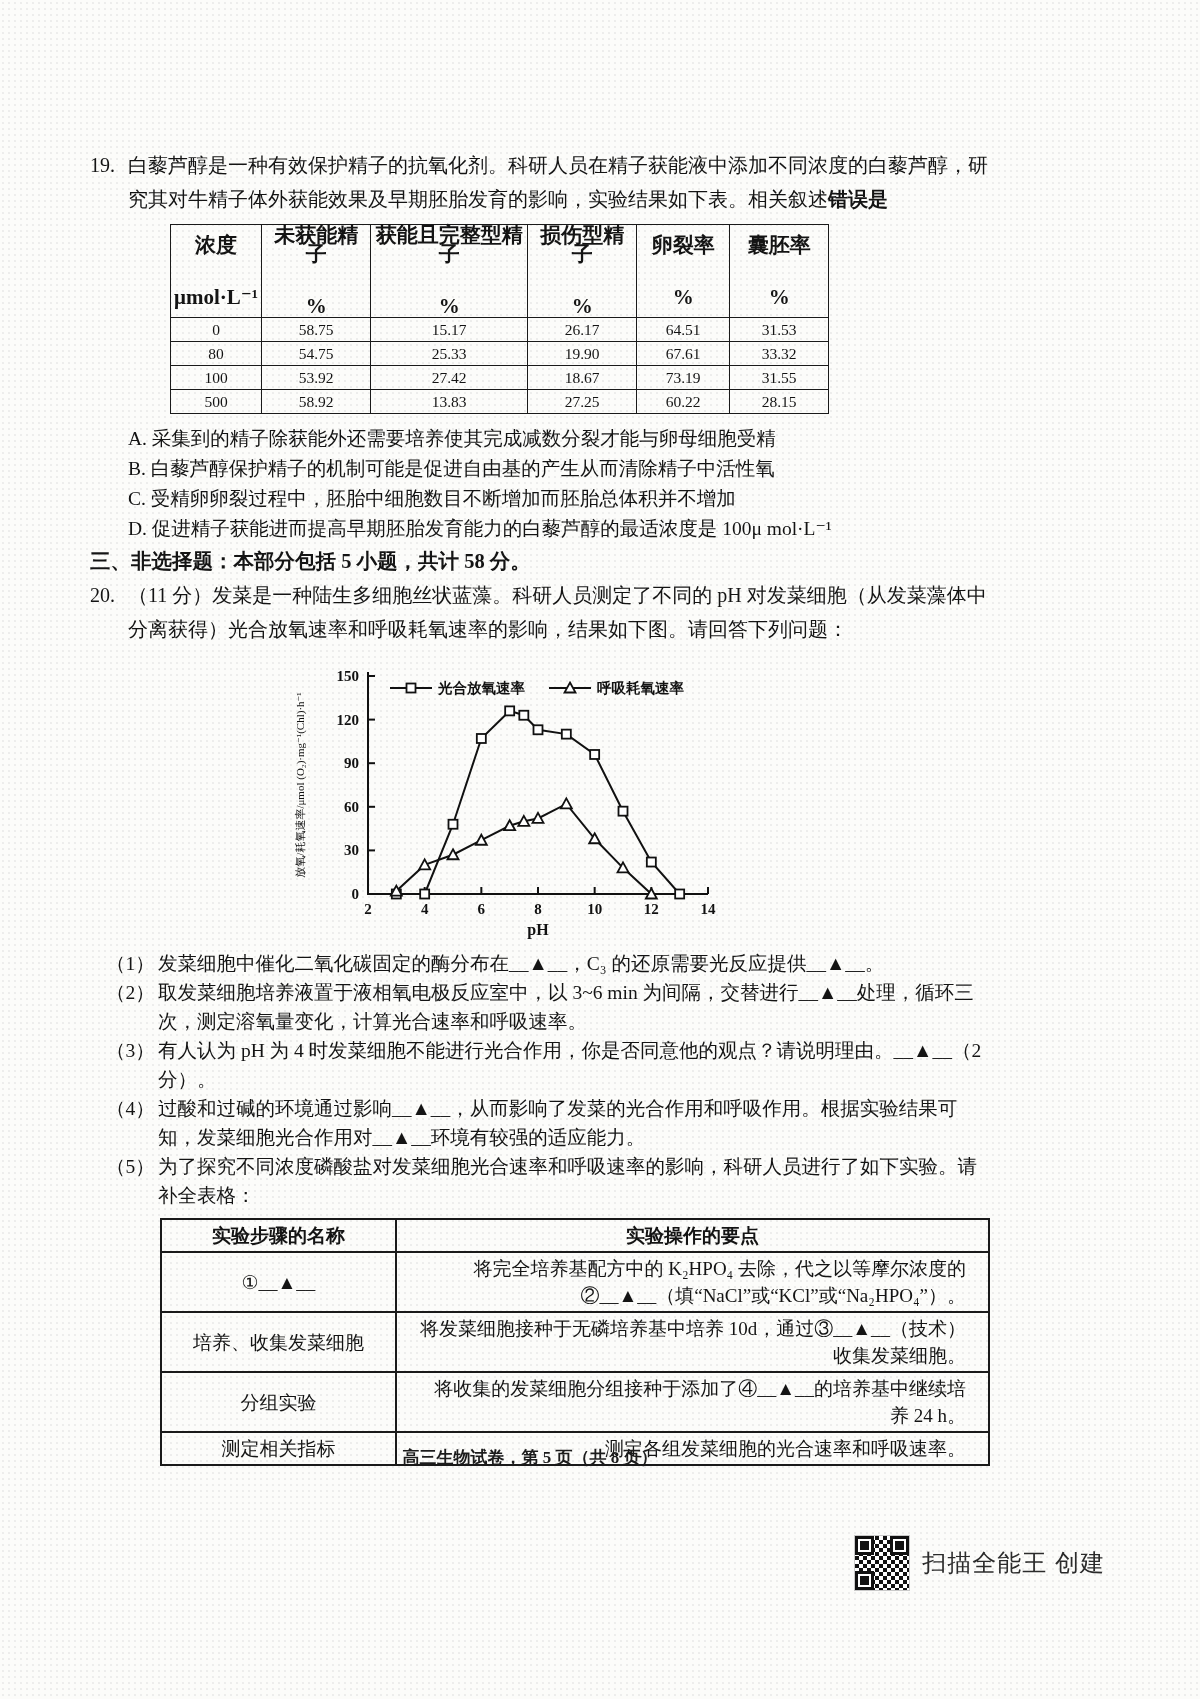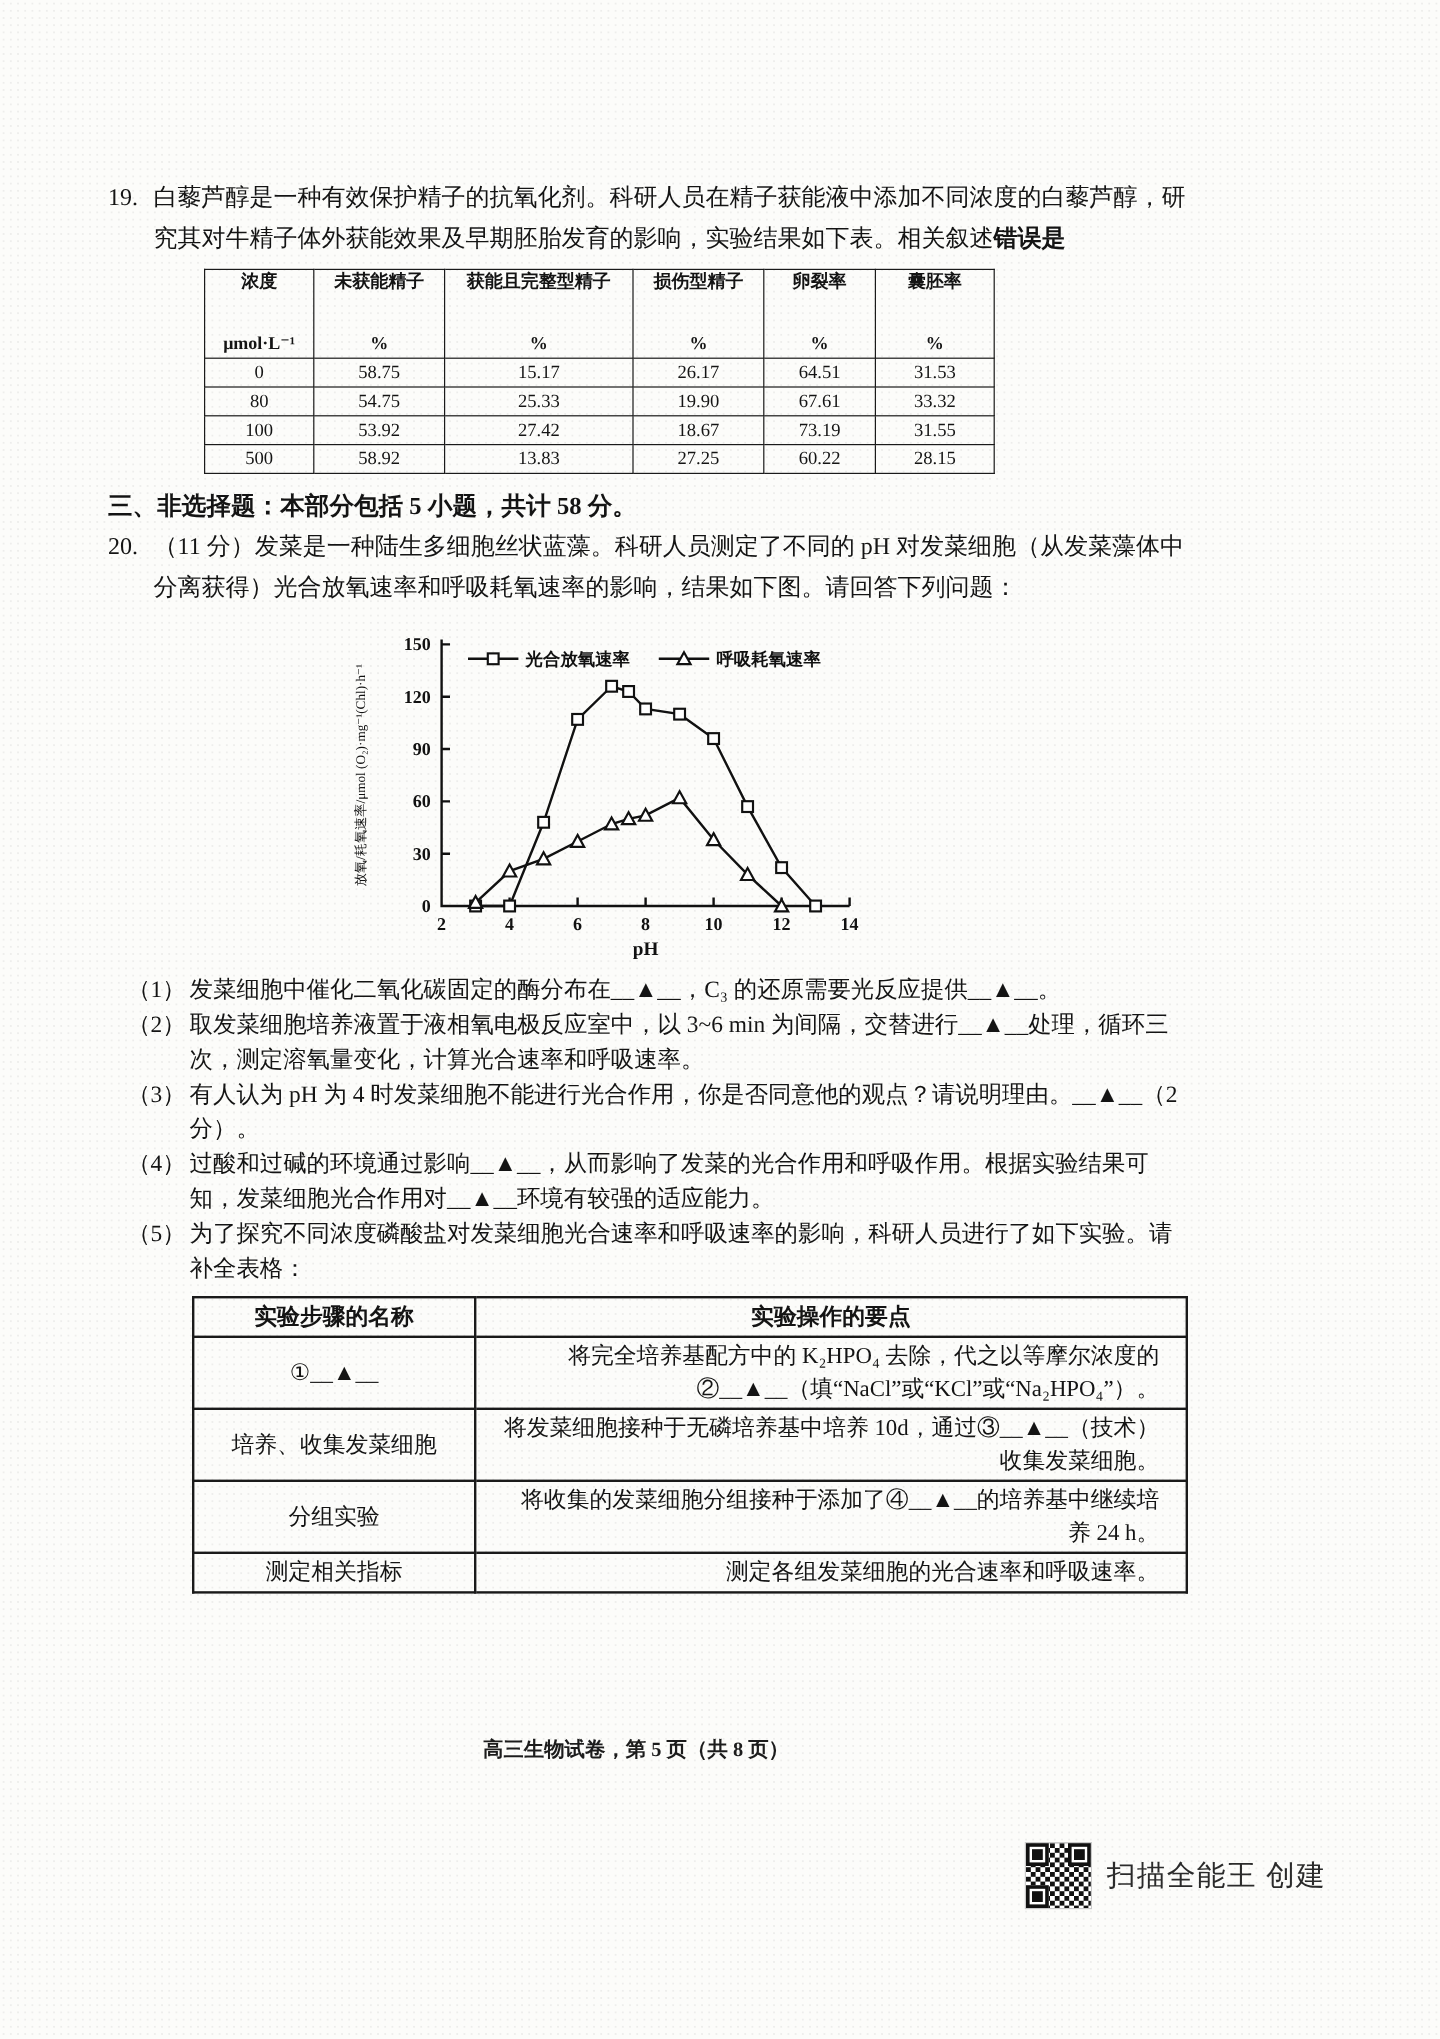--- a/index.html
+++ b/index.html
@@ -14,21 +14,21 @@
   }
   .page{position:absolute;left:90px;top:148px;width:900px;font-size:20px;}
   .para{display:flex;line-height:34px;font-size:20px;}
   .qnum{flex:0 0 38px;}
   .qtext{flex:1;}
   .emph{font-weight:bold;}
 
   
   .data-table{table-layout:fixed;border-collapse:collapse;margin:8px 0 10px 80px;text-align:center;}
   .data-table th,.data-table td{border:1.6px solid #1a1a1a;padding:1px 3px;}
-  .data-table th{font-weight:bold;font-size:15px;line-height:19px;}
+  .data-table th{font-weight:bold;font-size:21px;line-height:19px;}
   .data-table th .unit{font-weight:bold;margin-top:33px;}
   .data-table td{font-size:15.5px;line-height:21px;}
   .c1{width:84px}.c2{width:102px}.c3{width:150px}.c4{width:102px}.c5{width:86px}.c6{width:92px}
 
   .options{margin-left:38px;margin-top:2px;}
   .option{line-height:30px;font-size:19.5px;}
 
   .section-heading{font-weight:bold;font-size:20.5px;line-height:34px;}
 
   .chart-wrap{margin:4px 0 4px 198px;width:440px;}
@@ -126,20 +126,26 @@
           <tr>
             <td>500</td>
             <td>58.92</td>
             <td>13.83</td>
             <td>27.25</td>
             <td>60.22</td>
             <td>28.15</td>
           </tr>
         </tbody>
     </table>
+    <div class="options" id="q19-options">
+        <div class="option">A. 采集到的精子除获能外还需要培养使其完成减数分裂才能与卵母细胞受精</div>
+        <div class="option">B. 白藜芦醇保护精子的机制可能是促进自由基的产生从而清除精子中活性氧</div>
+        <div class="option">C. 受精卵卵裂过程中，胚胎中细胞数目不断增加而胚胎总体积并不增加</div>
+        <div class="option">D. 促进精子获能进而提高早期胚胎发育能力的白藜芦醇的最适浓度是 100μ mol·L⁻¹</div>
+      </div>
   </section>
 
   <div class="section-heading">三、非选择题：本部分包括 5 小题，共计 58 分。</div>
 
   <section>
     <div class="para">
       <span class="qnum">20.</span>
       <span class="qtext">（11 分）发菜是一种陆生多细胞丝状蓝藻。科研人员测定了不同的 pH 对发菜细胞（从发菜藻体中分离获得）光合放氧速率和呼吸耗氧速率的影响，结果如下图。请回答下列问题：</span>
     </div>
     <div class="chart-wrap" id="chart"><svg viewBox="0 0 436 290" width="436" height="290">

